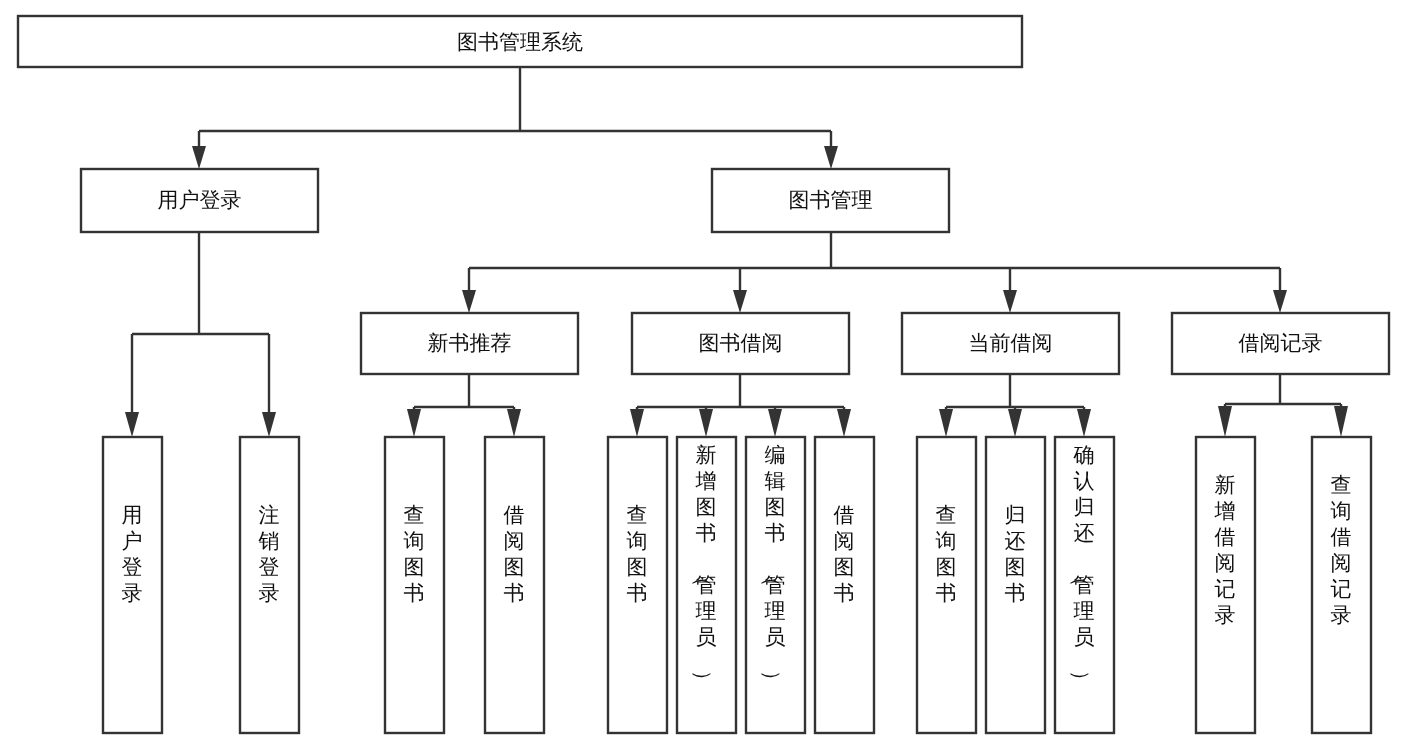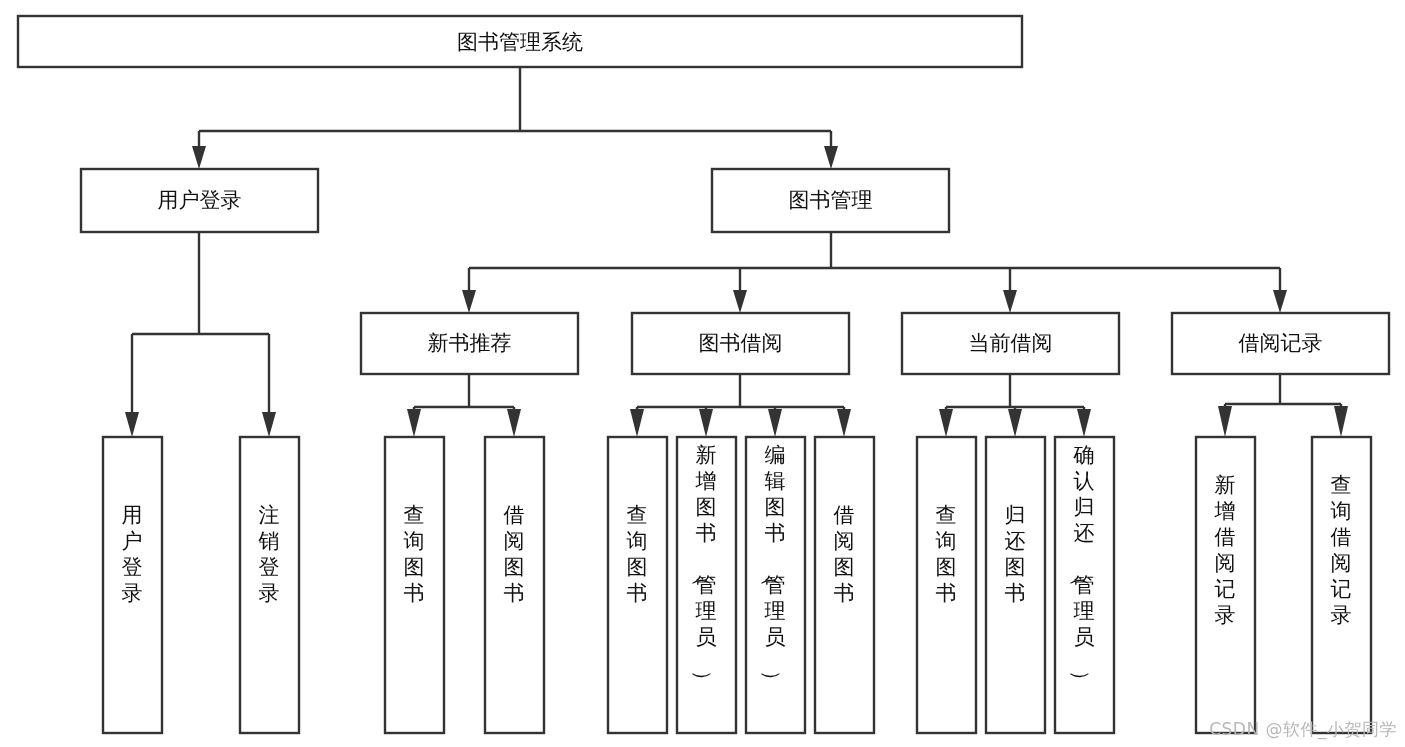--- a/index.html
+++ b/index.html
@@ -214,14 +214,13 @@
         <rect class="node-box" x="1196" y="437" width="59" height="296"></rect>
         <text class="node-label-v" x="1225" y="492"><tspan x="1225" y="492">新</tspan><tspan x="1225" y="518">增</tspan><tspan x="1225" y="544">借</tspan><tspan x="1225" y="570">阅</tspan><tspan x="1225" y="596">记</tspan><tspan x="1225" y="622">录</tspan></text>
       </g>
       <g>
         <rect class="node-box" x="1312" y="437" width="59" height="296"></rect>
         <text class="node-label-v" x="1341" y="492"><tspan x="1341" y="492">查</tspan><tspan x="1341" y="518">询</tspan><tspan x="1341" y="544">借</tspan><tspan x="1341" y="570">阅</tspan><tspan x="1341" y="596">记</tspan><tspan x="1341" y="622">录</tspan></text>
       </g>
     </g>
   </svg>
 
-  <div class="watermark-text">CSDN @软件_小贺同学</div>
 </div>
 
 </body></html>

